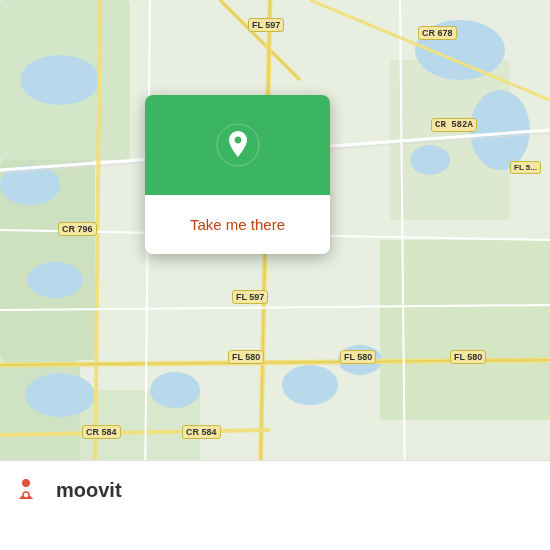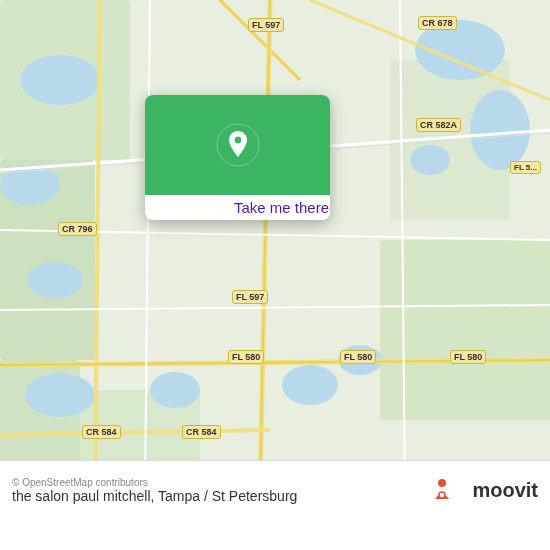--- a/index.html
+++ b/index.html
@@ -55,29 +55,28 @@
 
     .location-pin {
       width: 44px;
       height: 44px;
     }
 
     #popup-button {
       display: flex;
       align-items: center;
       justify-content: center;
-      padding: 4px 16px;
+      padding: 21px 16px;
       background: white;
       cursor: pointer;
       font-size: 15px;
       font-weight: 500;
-      color: #4c1d95;
+      color: #c2410c;
       border: none;
       width: 100%;
-      margin-left: 44px;
     }
 
     
     #bottom-bar {
       width: 550px;
       height: 60px;
       background: white;
       border-top: 1px solid #ddd;
       display: flex;
       align-items: center;
@@ -161,23 +160,23 @@
 
     <line x1="0" y1="230" x2="550" y2="240" stroke="#ffffff" stroke-width="2"></line>
     <line x1="150" y1="0" x2="145" y2="490" stroke="#ffffff" stroke-width="2"></line>
     <line x1="400" y1="0" x2="405" y2="490" stroke="#ffffff" stroke-width="2"></line>
     <line x1="0" y1="310" x2="550" y2="305" stroke="#ffffff" stroke-width="2"></line>
 
     <line x1="310" y1="0" x2="550" y2="100" stroke="#f0e080" stroke-width="3"></line>
   </svg>
 
   <div class="road-label" style="top:18px;left:248px;">FL 597</div>
-  <div class="road-label" style="top:16px;left:418px;">CR 678</div>
+  <div class="road-label" style="top:26px;left:418px;">CR 678</div>
   <div class="road-label" style="top:110px;left:240px;">FL 597</div>
-  <div class="road-label" style="top:118px;left:416px;">CR 582A</div>
+  <div class="road-label" style="top:118px;left:431px;font-family:Liberation Mono, monospace;">CR 582A</div>
   <div class="road-label" style="top:222px;left:58px;">CR 796</div>
   <div class="road-label" style="top:290px;left:232px;">FL 597</div>
   <div class="road-label" style="top:350px;left:228px;">FL 580</div>
   <div class="road-label" style="top:350px;left:340px;">FL 580</div>
   <div class="road-label" style="top:350px;left:450px;">FL 580</div>
   <div class="road-label" style="top:425px;left:82px;">CR 584</div>
   <div class="road-label" style="top:425px;left:182px;">CR 584</div>
   <div class="road-label" style="top:161px;left:510px;font-size:8px;">FL 5...</div>
 
   <div id="popup-card">
@@ -188,24 +187,20 @@
         <path d="M22 8C17.03 8 13 12.03 13 17C13 23.5 22 34 22 34C22 34 31 23.5 31 17C31 12.03 26.97 8 22 8ZM22 20.5C20.07 20.5 18.5 18.93 18.5 17C18.5 15.07 20.07 13.5 22 13.5C23.93 13.5 25.5 15.07 25.5 17C25.5 18.93 23.93 20.5 22 20.5Z" fill="white"></path>
 
         <circle cx="22" cy="17" r="5" fill="none" stroke="white" stroke-width="2"></circle>
       </svg>
     </div>
     <button id="popup-button">Take me there</button>
   </div>
 </div>
 
 <div id="bottom-bar">
-  <div id="bottom-info">
-    <span id="copyright-text">© OpenStreetMap contributors</span>
-    <span id="location-text">the salon paul mitchell, Tampa / St Petersburg</span>
-  </div>
   <div id="moovit-logo">
 
     <svg class="moovit-icon" viewBox="0 0 28 28">
       <circle cx="14" cy="6" r="4" fill="#e8503a"></circle>
       <path d="M7 22 Q14 12 21 22" fill="#e8503a"></path>
       <circle cx="14" cy="18" r="3" fill="white" stroke="#e8503a" stroke-width="1.5"></circle>
     </svg>
     <span>moovit</span>
   </div>
 </div>

